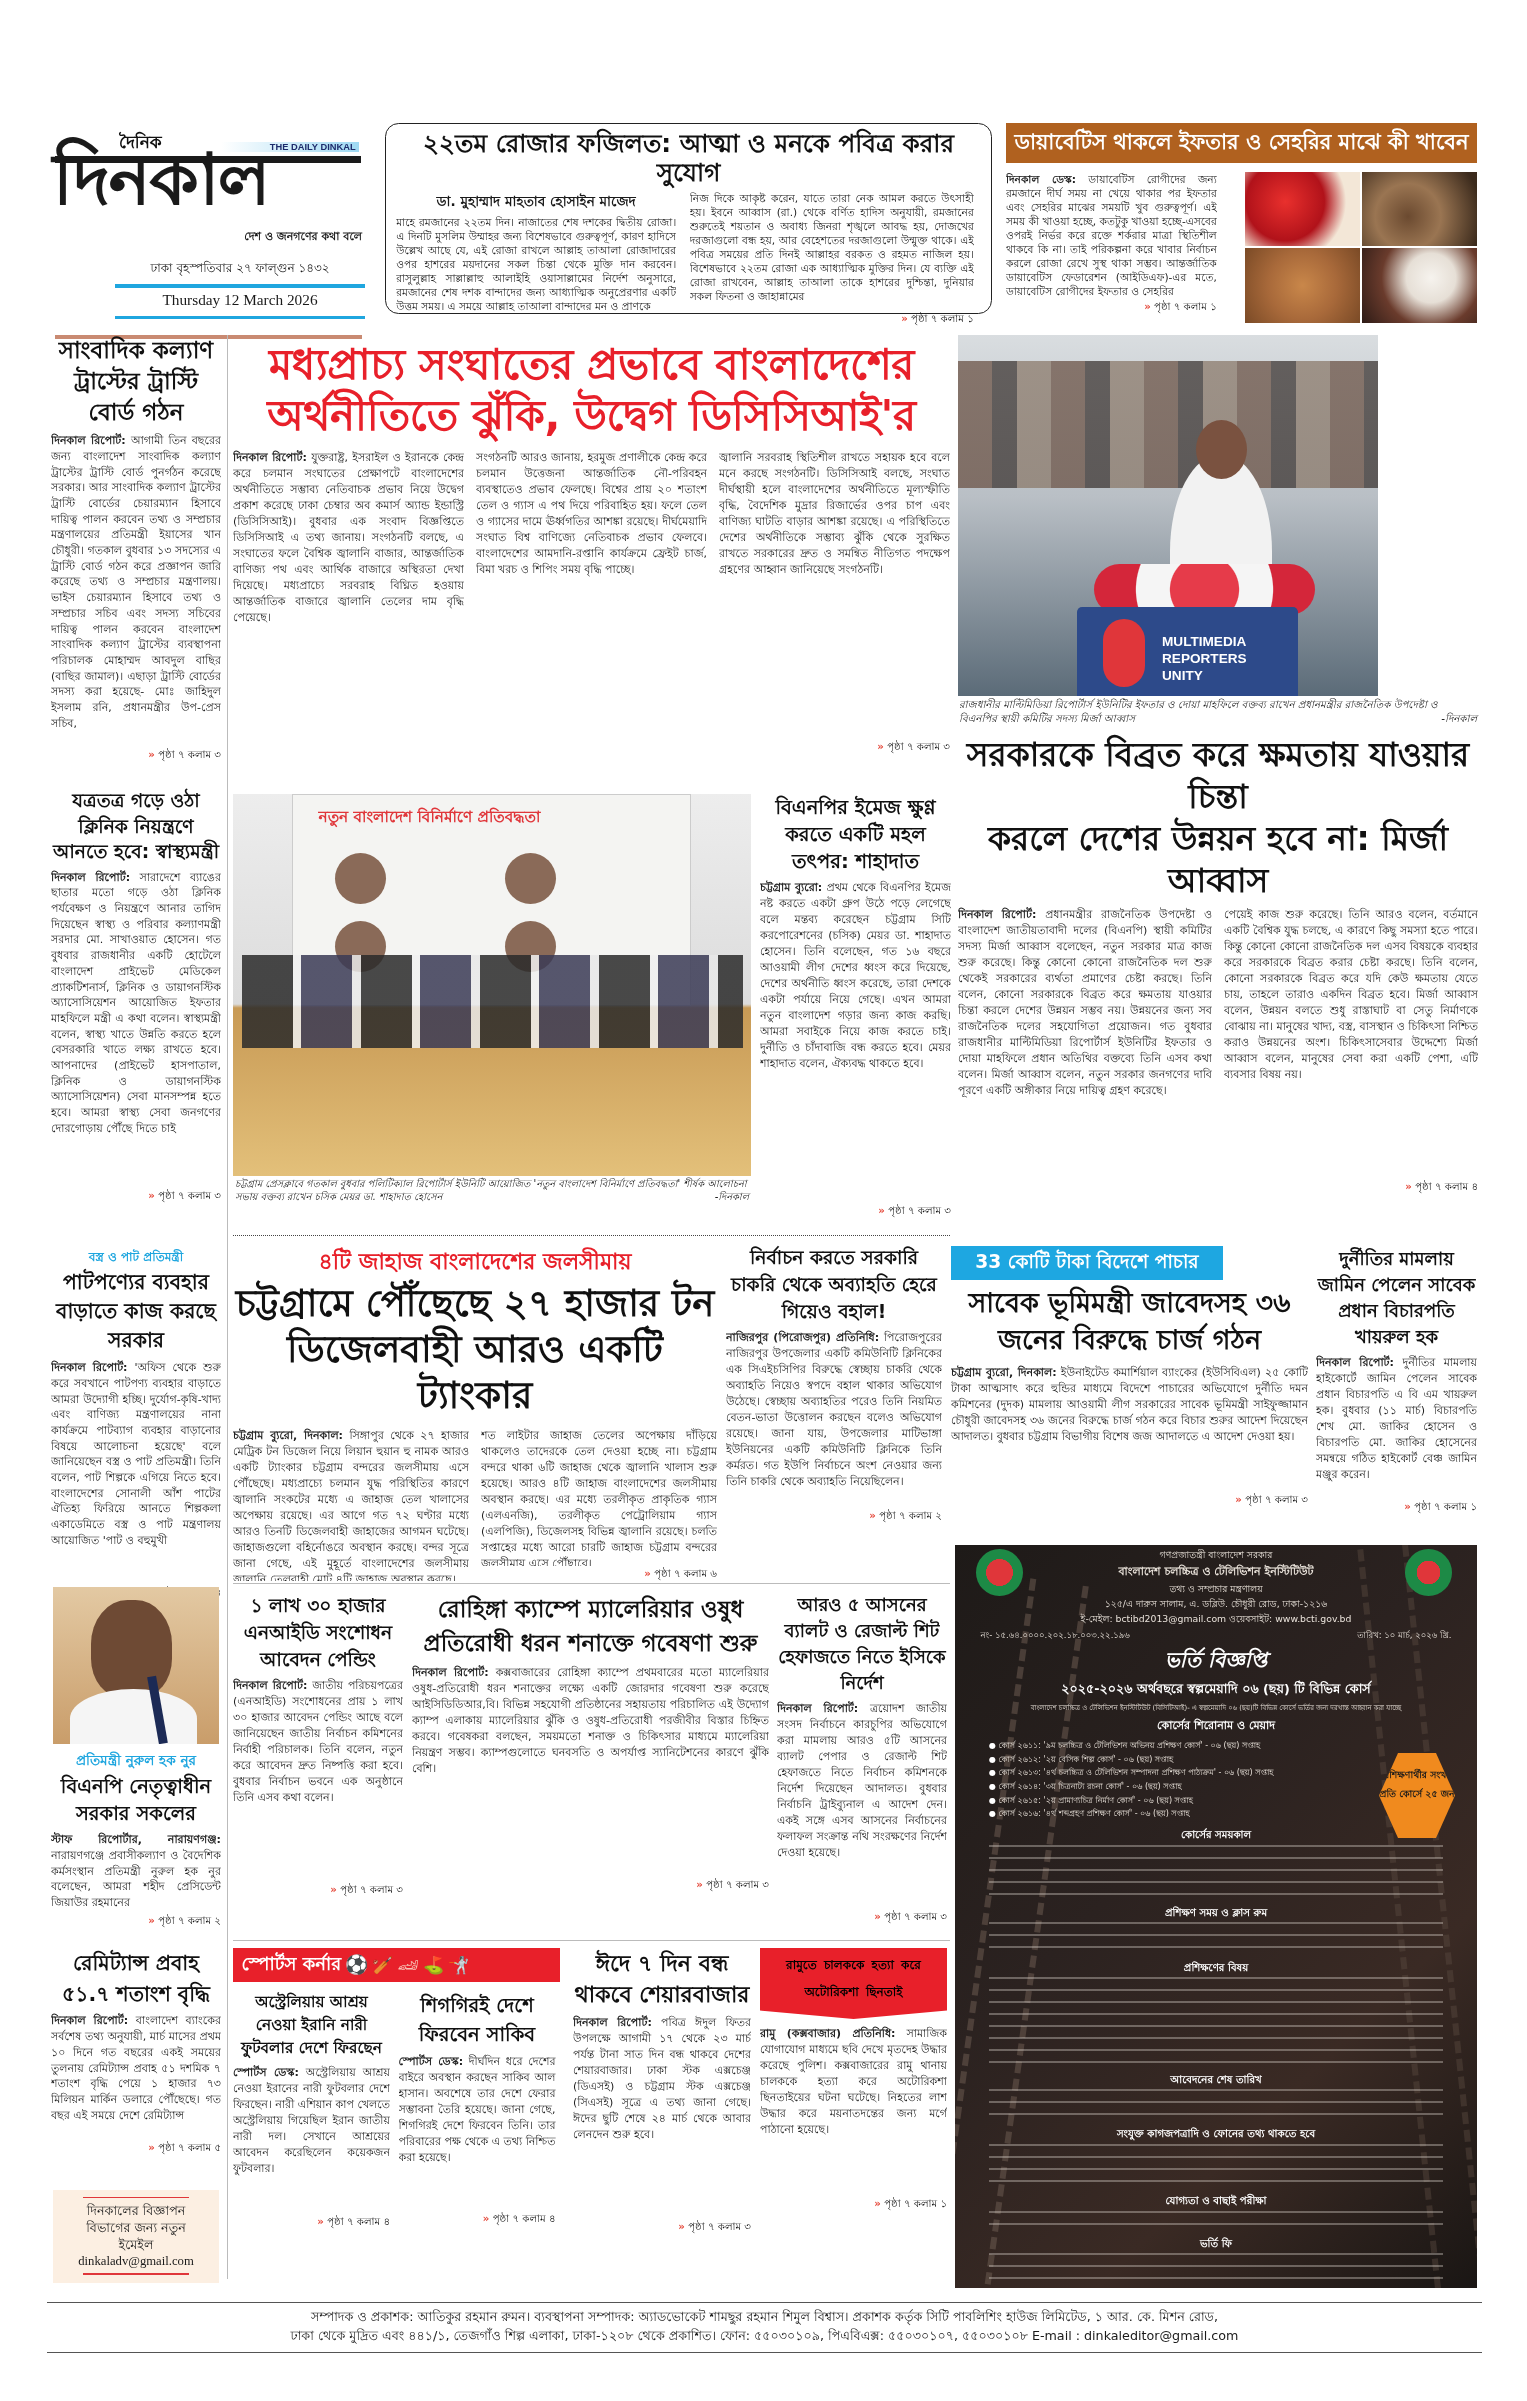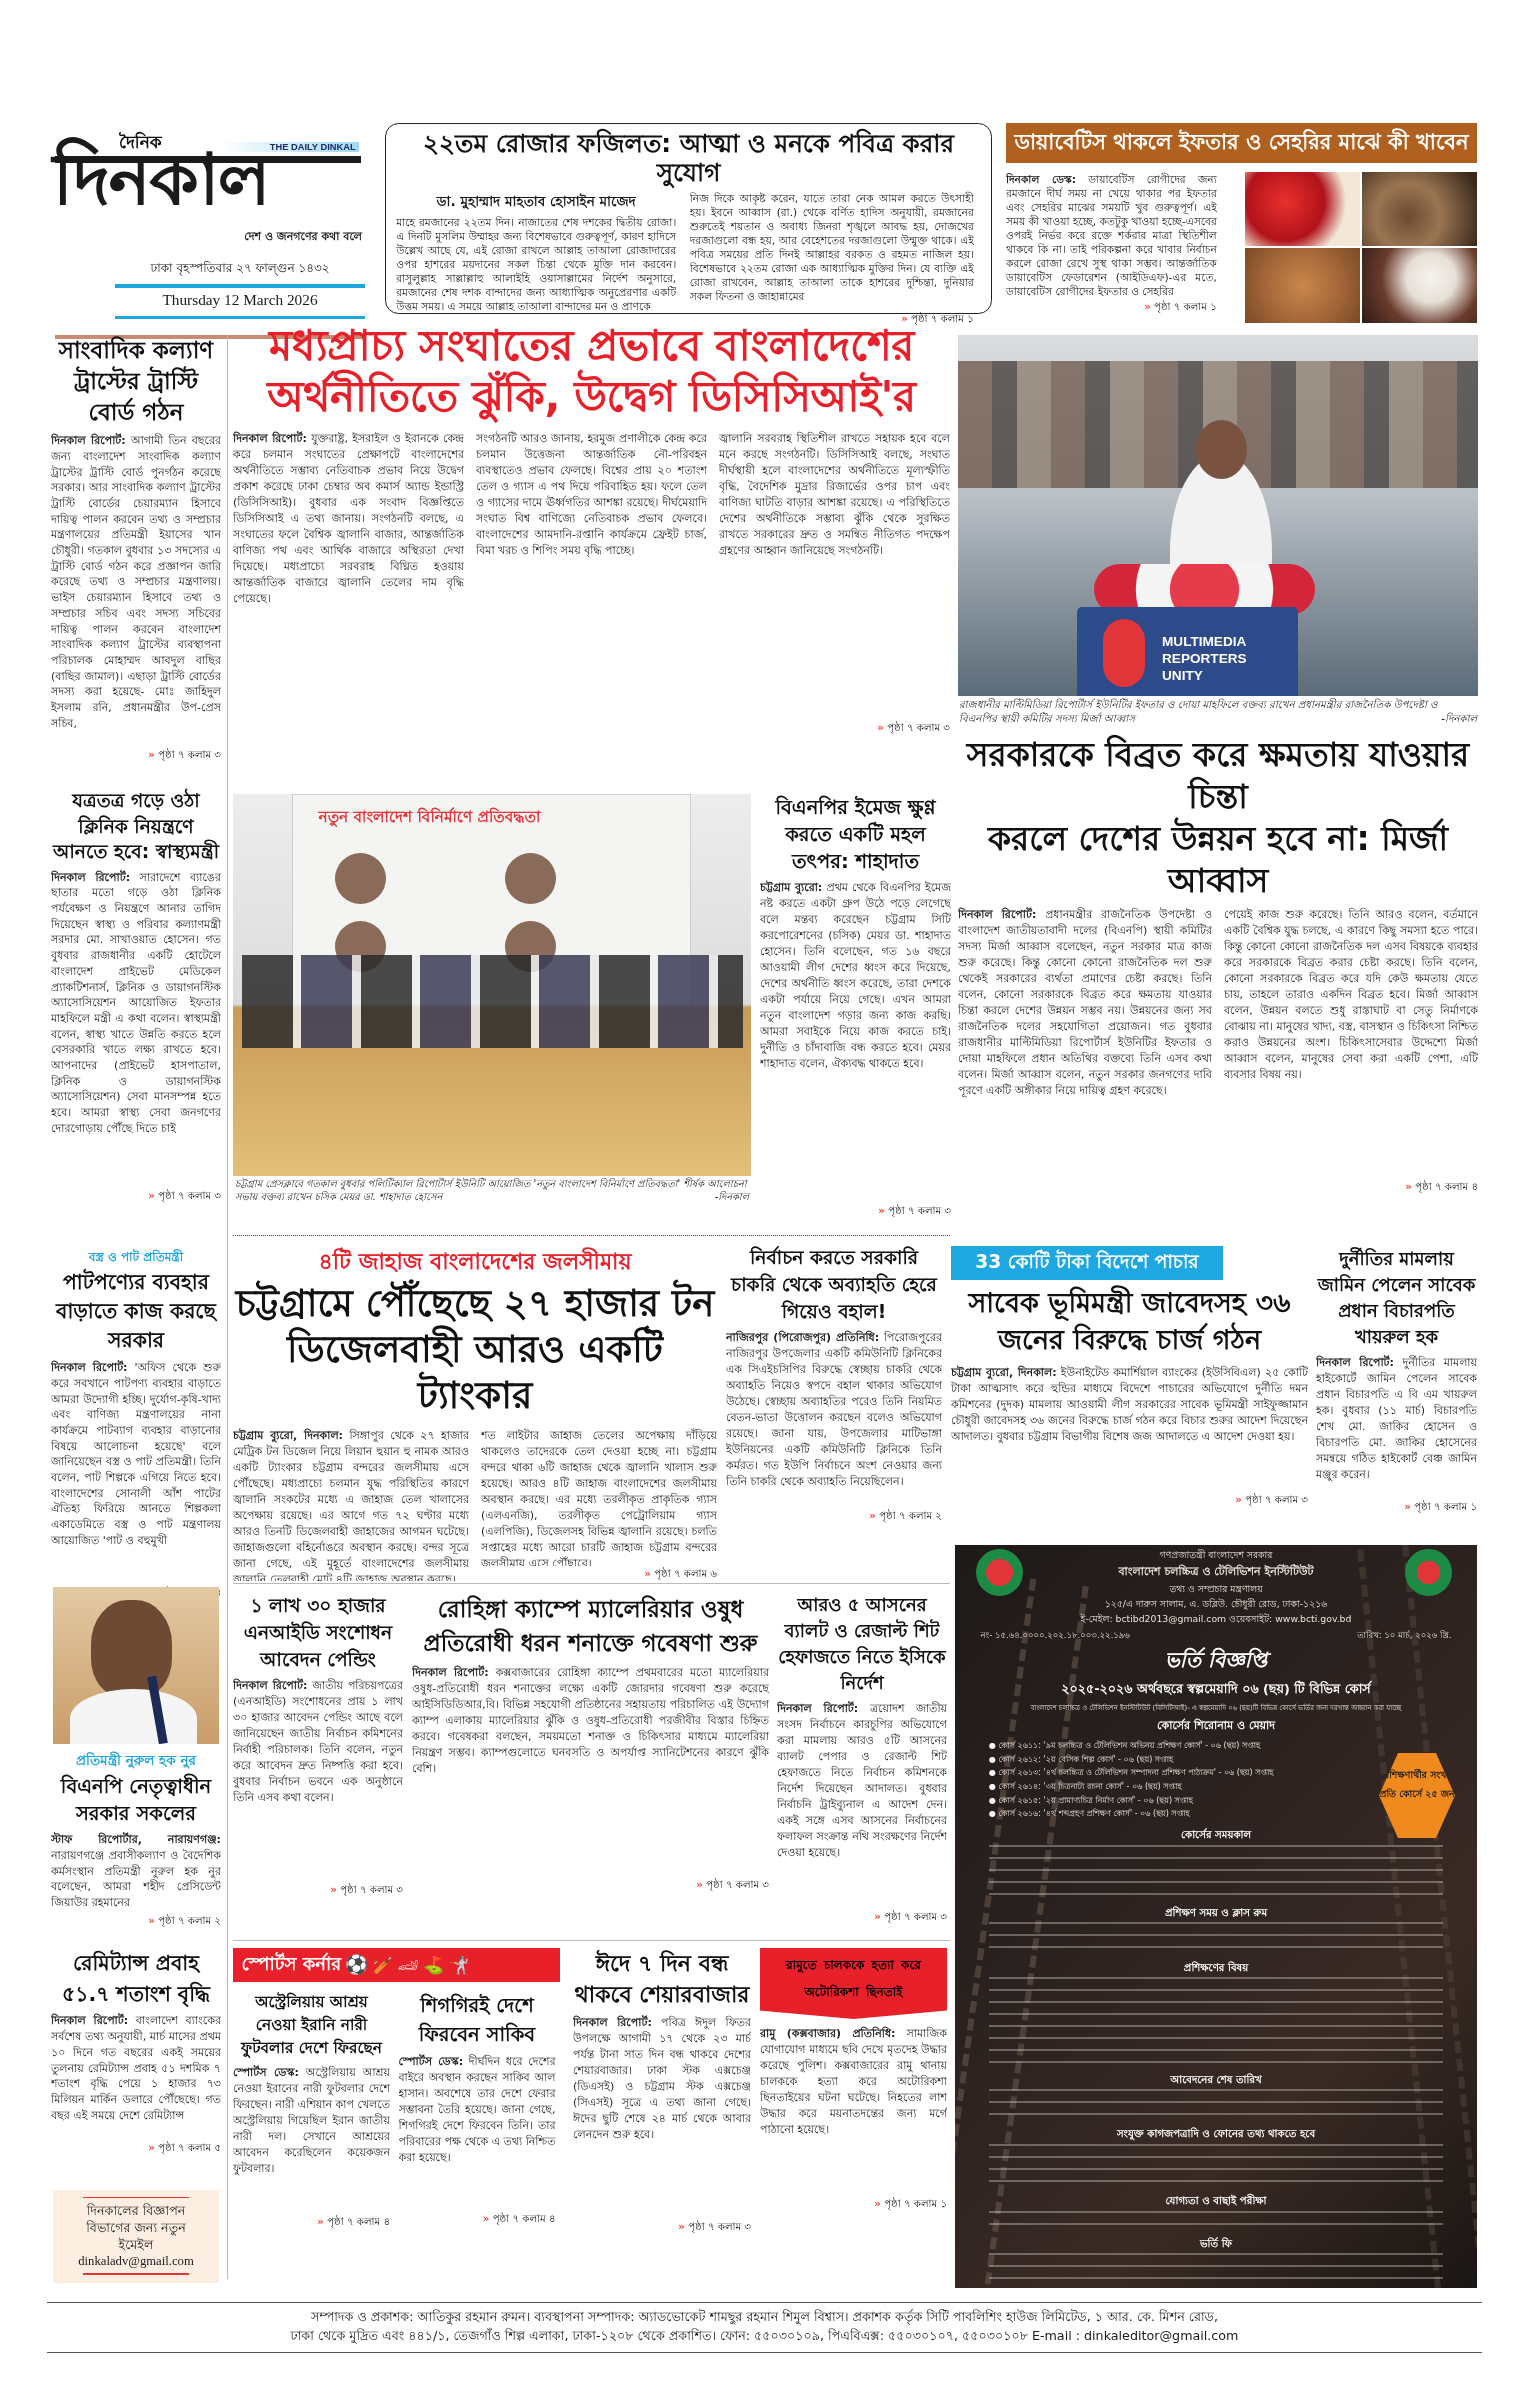--- a/index.html
+++ b/index.html
@@ -107,36 +107,36 @@
   <div style="width:106px;height:1.7px;background:#e0363a;margin:0 auto 3.4px;"></div>
   <div style="font-size:12.7px;line-height:17px;">দিনকালের বিজ্ঞাপন</div>
   <div style="font-size:12.7px;line-height:17px;">বিভাগের জন্য নতুন</div>
   <div style="font-size:12.7px;line-height:17px;">ইমেইল</div>
   <div style="font-family:'Liberation Serif',serif;font-size:12.7px;line-height:17px;">dinkaladv@gmail.com</div>
   <div style="width:106px;height:1.7px;background:#e0363a;margin:3.4px auto 0;"></div>
 </div>
 
 <div class="vrule" style="left:227px;top:335px;height:1944px;"></div>
 
-<div class="abs" style="left:233px;top:320px;width:717px;">
+<div class="abs" style="left:233px;top:339px;width:717px;">
   <h1 style="color:#e8202a;font-weight:900;text-align:center;font-size:42px;line-height:51px;letter-spacing:-0.4px;">
     <span>মধ্যপ্রাচ্য সংঘাতের প্রভাবে বাংলাদেশের</span><br>
     <span>অর্থনীতিতে ঝুঁকি, উদ্বেগ ডিসিসিআই'র</span>
   </h1>
   <div style="display:flex;gap:12px;margin-top:8.5px;">
     <p class="body-text" style="width:231px;height:306px;"><span class="lead">দিনকাল রিপোর্ট:</span> <span>যুক্তরাষ্ট্র, ইসরাইল ও ইরানকে কেন্দ্র করে চলমান সংঘাতের প্রেক্ষাপটে বাংলাদেশের অর্থনীতিতে সম্ভাব্য নেতিবাচক প্রভাব নিয়ে উদ্বেগ প্রকাশ করেছে ঢাকা চেম্বার অব কমার্স অ্যান্ড ইন্ডাস্ট্রি (ডিসিসিআই)। বুধবার এক সংবাদ বিজ্ঞপ্তিতে ডিসিসিআই এ তথ্য জানায়। সংগঠনটি বলছে, এ সংঘাতের ফলে বৈশ্বিক জ্বালানি বাজার, আন্তর্জাতিক বাণিজ্য পথ এবং আর্থিক বাজারে অস্থিরতা দেখা দিয়েছে। মধ্যপ্রাচ্যে সরবরাহ বিঘ্নিত হওয়ায় আন্তর্জাতিক বাজারে জ্বালানি তেলের দাম বৃদ্ধি পেয়েছে।</span></p>
     <p class="body-text" style="width:231px;height:306px;">সংগঠনটি আরও জানায়, হরমুজ প্রণালীকে কেন্দ্র করে চলমান উত্তেজনা আন্তর্জাতিক নৌ-পরিবহন ব্যবস্থাতেও প্রভাব ফেলছে। বিশ্বের প্রায় ২০ শতাংশ তেল ও গ্যাস এ পথ দিয়ে পরিবাহিত হয়। ফলে তেল ও গ্যাসের দামে ঊর্ধ্বগতির আশঙ্কা রয়েছে। দীর্ঘমেয়াদি সংঘাত বিশ্ব বাণিজ্যে নেতিবাচক প্রভাব ফেলবে। বাংলাদেশের আমদানি-রপ্তানি কার্যক্রমে ফ্রেইট চার্জ, বিমা খরচ ও শিপিং সময় বৃদ্ধি পাচ্ছে।</p>
     <div style="width:231px;">
       <p class="body-text" style="height:289px;">জ্বালানি সরবরাহ স্থিতিশীল রাখতে সহায়ক হবে বলে মনে করছে সংগঠনটি। ডিসিসিআই বলছে, সংঘাত দীর্ঘস্থায়ী হলে বাংলাদেশের অর্থনীতিতে মূল্যস্ফীতি বৃদ্ধি, বৈদেশিক মুদ্রার রিজার্ভের ওপর চাপ এবং বাণিজ্য ঘাটতি বাড়ার আশঙ্কা রয়েছে। এ পরিস্থিতিতে দেশের অর্থনীতিকে সম্ভাব্য ঝুঁকি থেকে সুরক্ষিত রাখতে সরকারের দ্রুত ও সমন্বিত নীতিগত পদক্ষেপ গ্রহণের আহ্বান জানিয়েছে সংগঠনটি।</p>
       <div class="jump" style="text-align:right;"><span class="arrow">»</span> <span>পৃষ্ঠা ৭ কলাম ৩</span></div>
     </div>
   </div>
 </div>
 
-<div class="abs photo" style="left:958px;top:335px;width:520px;height:361px;background:linear-gradient(180deg,#d9dde0 0%,#b9bfc5 45%,#5b6b78 100%);">
+<div class="abs photo" style="left:958px;top:335px;width:420px;height:361px;background:linear-gradient(180deg,#d9dde0 0%,#b9bfc5 45%,#5b6b78 100%);">
   <div style="position:absolute;left:0;top:25.5px;width:520px;height:127px;background:repeating-linear-gradient(90deg,#6b5346 0 34px,#3d3633 34px 59px,#8b7a6b 59px 93px);opacity:0.75;"></div>
   <div style="position:absolute;left:212px;top:119px;width:102px;height:195px;border-radius:50% 50% 10% 10%;background:#f2f2f2;"></div>
   <div style="position:absolute;left:238px;top:85px;width:51px;height:59px;border-radius:50%;background:#7a5240;"></div>
   <div style="position:absolute;left:136px;top:229px;width:221px;height:51px;border-radius:25.5px;background:radial-gradient(circle,#e63b4a 0 30%,#f5f5f5 31% 60%,#d4263a 61%);"></div>
   <div style="position:absolute;left:119px;top:272px;width:221px;height:89px;background:#2d4a8a;border-radius:5.1px 5.1px 0 0;">
     <span style="position:absolute;left:85px;top:25.5px;width:127px;color:#fff;font-weight:bold;font-size:13.6px;line-height:17px;font-family:'Liberation Sans',sans-serif;">MULTIMEDIA REPORTERS UNITY</span>
     <div style="position:absolute;left:25.5px;top:12px;width:42px;height:68px;border-radius:21px;background:#e0363a;"></div>
   </div>
 </div>
 <div class="abs caption" style="left:959px;top:698px;width:518px;">

